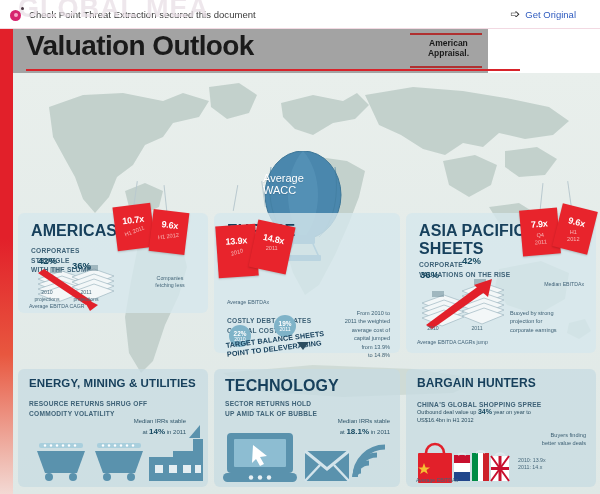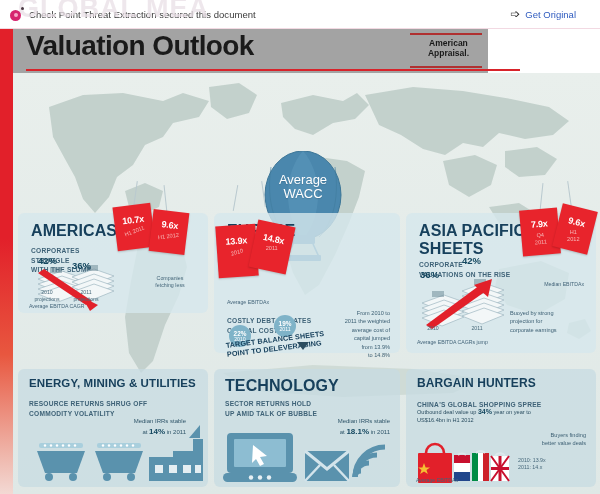--- a/index.html
+++ b/index.html
@@ -162,22 +162,22 @@
     position: absolute; width: 1px; background: #b9c9cf;
   }
 
   
   .pct { font-size: 9.5px; font-weight: bold; color: #14475f; }
   .stack-lab { font-size: 5.2px; color: #4a6b7c; text-align: center; line-height: 1.25; }
   .axis-cap { font-size: 5.2px; color: #44657a; }
 
   
   .balloon-text {
-    position: absolute; text-align: center; color: #ffffff;
-    font-size: 13px; line-height: 1.08; font-weight: normal;
+    position: absolute; text-align: left; color: #ffffff;
+    font-size: 11px; line-height: 1.08; font-weight: normal;
     text-shadow: 0 1px 1px rgba(0,0,0,.12);
   }
 
   
   .dcircle {
     position: absolute; border-radius: 50%;
     background: #7fb3c8; color: #ffffff;
     display: flex; flex-direction: column;
     align-items: center; justify-content: center;
     font-size: 5.2px; line-height: 1.1; text-align: center;

